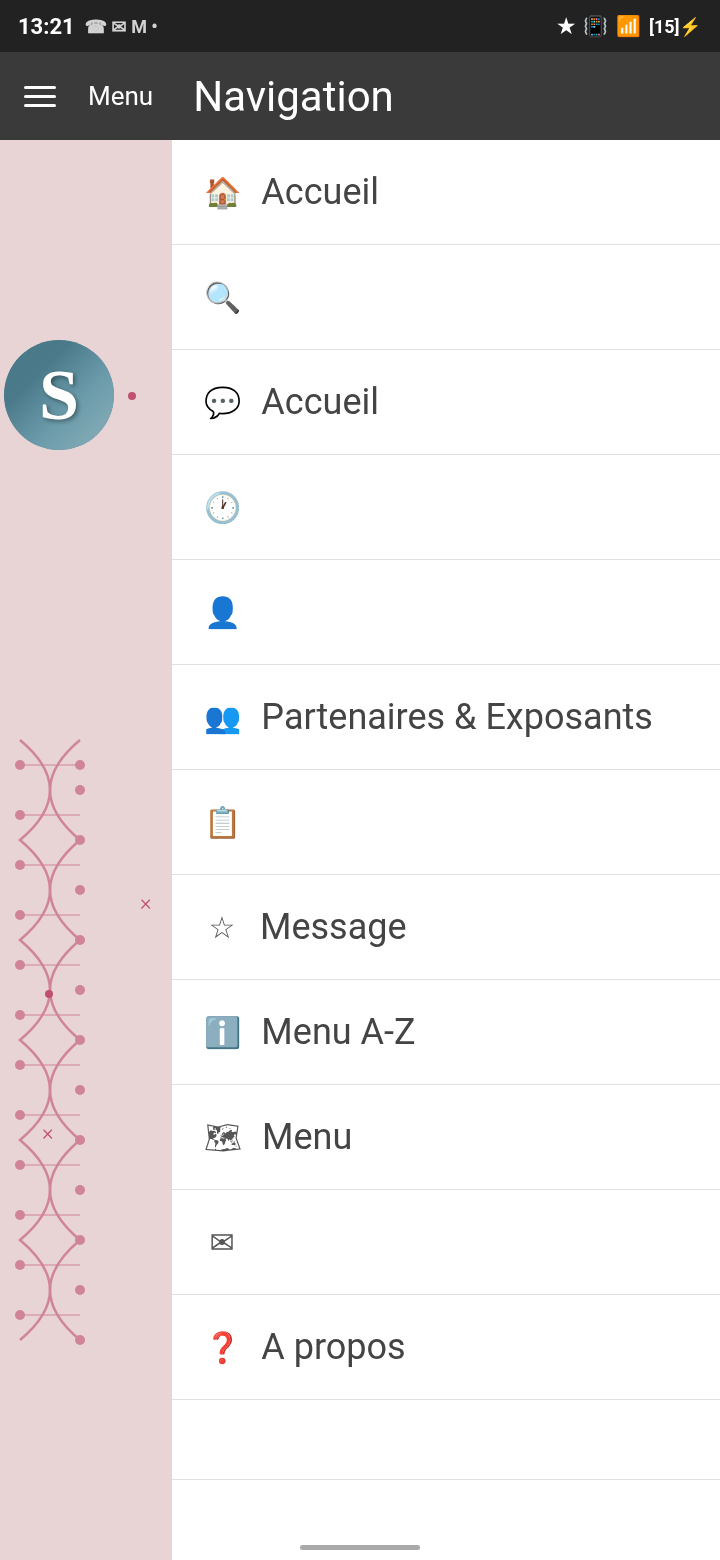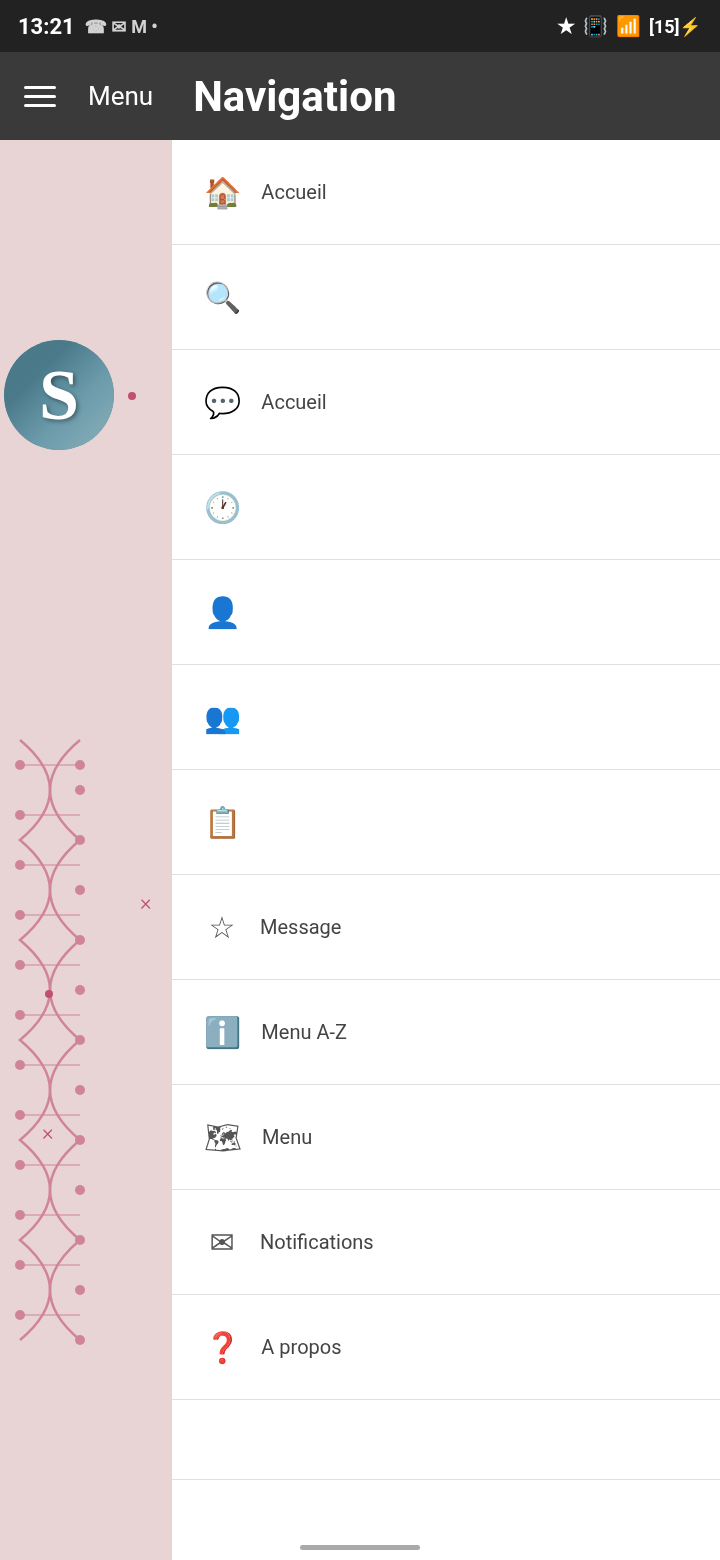--- a/index.html
+++ b/index.html
@@ -58,21 +58,21 @@
     }
     .header-menu-label {
       color: #fff;
       font-size: 26px;
       margin-left: 8px;
       font-weight: 400;
     }
     .header-title {
       color: #fff;
       font-size: 42px;
-      font-weight: bold;
+      font-weight: normal;
       margin-left: 16px;
     }
 
     
     .main-layout {
       display: flex;
       width: 720px;
       min-height: 1420px;
       position: relative;
     }
@@ -154,21 +154,21 @@
       cursor: pointer;
       background: #fff;
     }
     .nav-icon {
       font-size: 30px;
       color: #555;
       min-width: 36px;
       text-align: center;
     }
     .nav-label {
-      font-size: 20px;
+      font-size: 36px;
       color: #444;
       font-weight: 400;
     }
 
     
     .home-indicator {
       position: absolute;
       bottom: 10px;
       left: 50%;
       transform: translateX(-50%);
@@ -302,20 +302,21 @@
     <div class="nav-item">
       <span class="nav-icon">🕐</span>
     </div>
 
     <div class="nav-item">
       <span class="nav-icon">👤</span>
     </div>
 
     <div class="nav-item">
       <span class="nav-icon">👥</span>
+      <span class="nav-label">Partenaires &amp; Exposants</span>
     </div>
 
     <div class="nav-item">
       <span class="nav-icon">📋</span>
     </div>
 
     <div class="nav-item">
       <span class="nav-icon">☆</span>
       <span class="nav-label">Message</span>
     </div>
@@ -325,21 +326,20 @@
       <span class="nav-label">Menu A-Z</span>
     </div>
 
     <div class="nav-item">
       <span class="nav-icon">🗺</span>
       <span class="nav-label">Menu</span>
     </div>
 
     <div class="nav-item">
       <span class="nav-icon">✉</span>
-      <span class="nav-label">Notifications</span>
     </div>
 
     <div class="nav-item">
       <span class="nav-icon">❓</span>
       <span class="nav-label">A propos</span>
     </div>
 
     <div style="height: 80px; border-bottom: 1px solid #e0e0e0;"></div>
   </div>
 </div>

